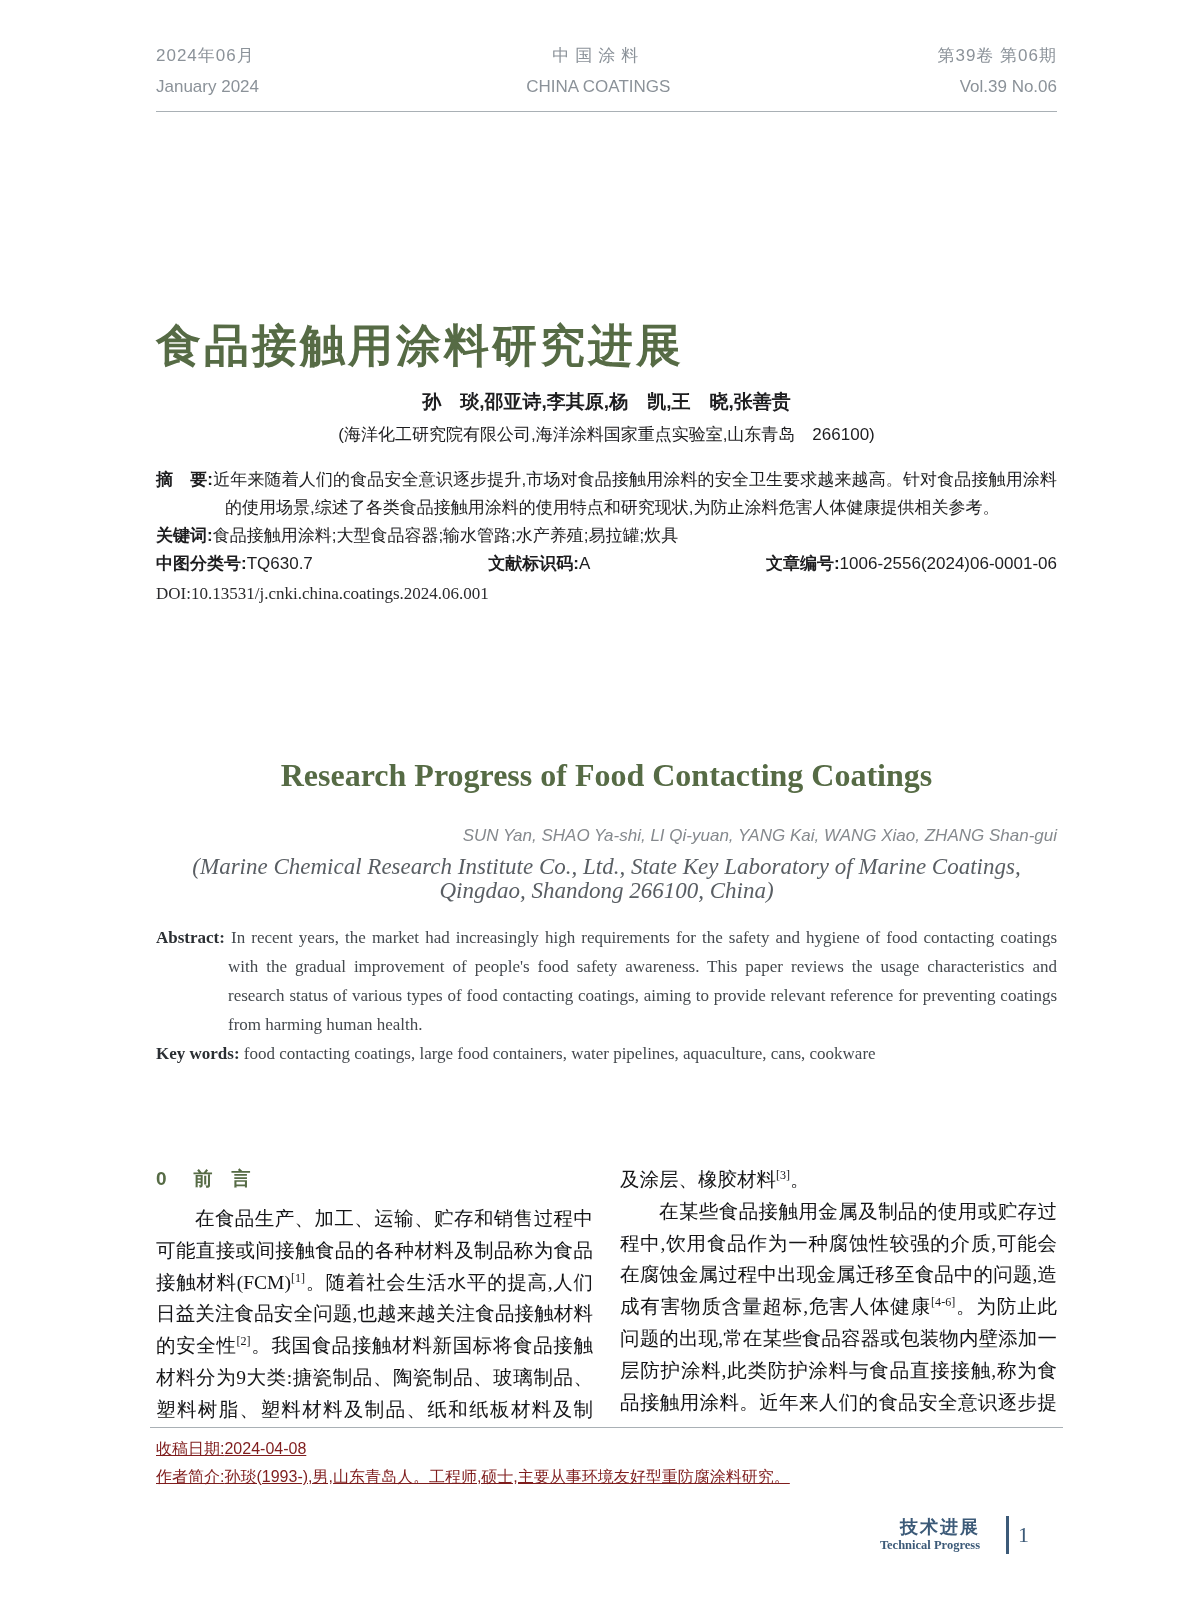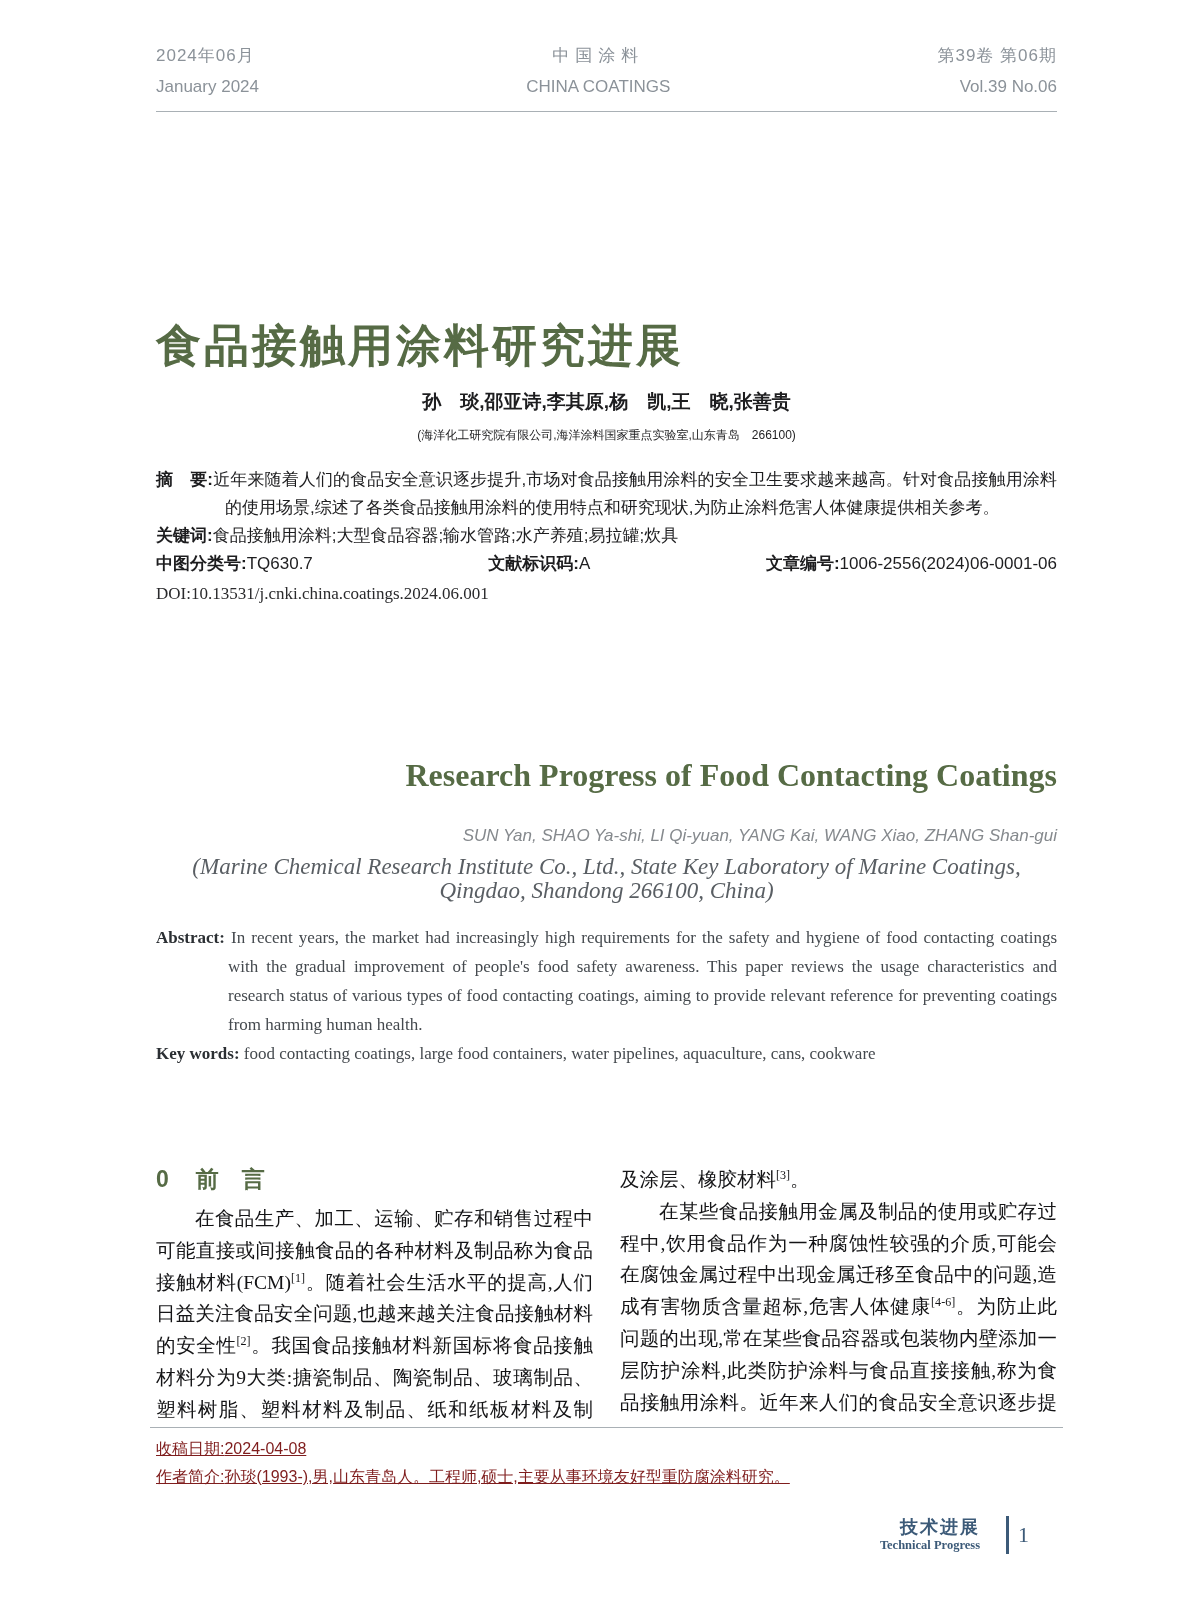--- a/index.html
+++ b/index.html
@@ -51,21 +51,21 @@
   .authors-cn {
     margin-top: 17px;
     text-align: center;
     font-size: 19px;
     font-weight: bold;
     line-height: 26px;
   }
   .affiliation-cn {
     margin-top: 8px;
     text-align: center;
-    font-size: 12px;
+    font-size: 17px;
     line-height: 24px;
   }
   .abstract-cn {
     margin-top: 19px;
     font-size: 17px;
     line-height: 28px;
     text-align: justify;
     padding-left: 69px;
     text-indent: -69px;
   }
@@ -82,21 +82,21 @@
     font-family: "Liberation Serif", serif;
     font-size: 17px;
     line-height: 28px;
     margin-top: 2px;
     color: #2a2a2c;
   }
 
   
   .title-en {
     margin-top: 146px;
-    text-align: right;
+    text-align: center;
     font-family: "Liberation Serif", serif;
     font-size: 32px;
     font-weight: bold;
     color: var(--title-green);
     line-height: 42px;
   }
   .authors-en {
     margin-top: 28px;
     text-align: right;
     font-size: 17px;
@@ -143,21 +143,21 @@
     width: 450px;
     font-family: "Liberation Serif", serif;
     font-size: 19.5px;
     line-height: 31.8px;
     text-align: justify;
     color: #141416;
   }
   .section-heading {
     font-family: "Liberation Sans", sans-serif;
     color: var(--title-green);
-    font-size: 23px;
+    font-size: 19px;
     font-weight: bold;
     line-height: 30px;
     margin-bottom: 9px;
   }
   .section-heading .sec-num { margin-right: 27px; }
   .col p.indent { text-indent: 2em; }
   .col sup { font-size: 0.62em; line-height: 0; }
 
   
   .footnote-rule {

